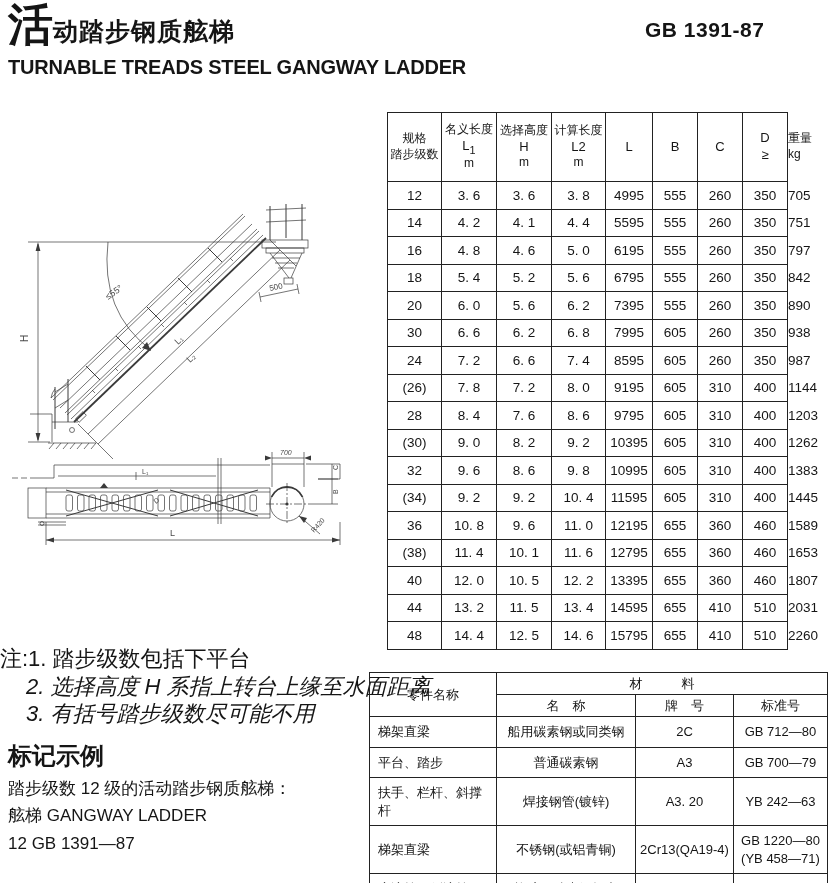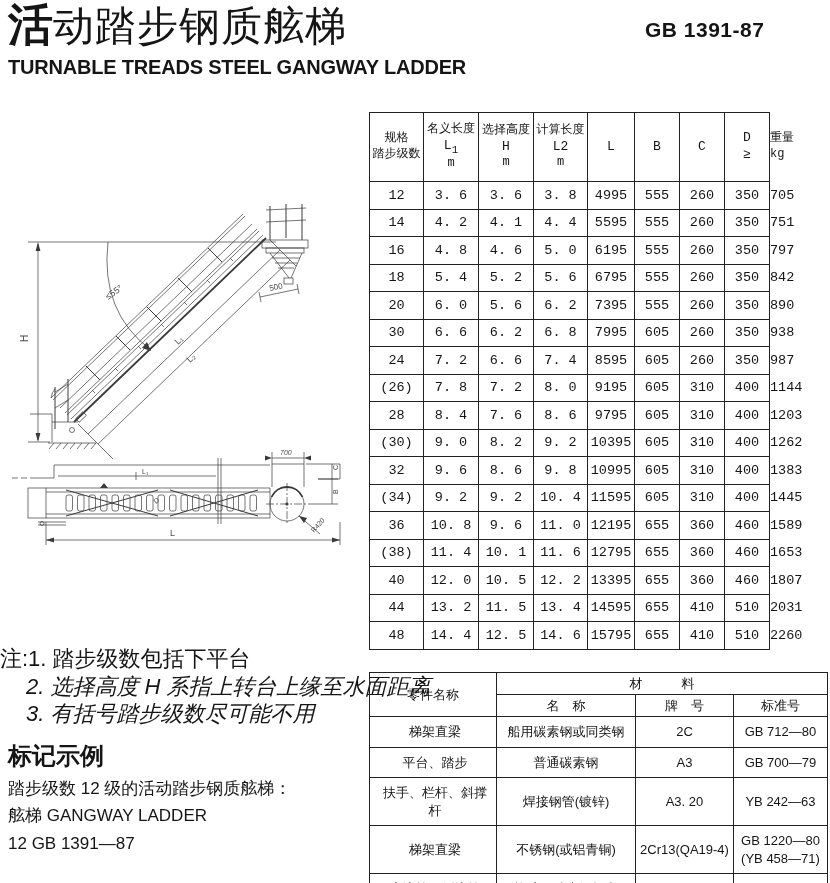--- a/index.html
+++ b/index.html
@@ -6,47 +6,47 @@
   body{
     width:830px;height:883px;background:#ffffff;position:relative;
     font-family:"Liberation Sans","DejaVu Sans",sans-serif;color:#151515;
     -webkit-font-smoothing:antialiased;
   }
   .page{position:absolute;inset:0;overflow:hidden;}
 
   
   .title-cn{position:absolute;left:8px;top:2px;white-space:nowrap;}
   .title-cn .t-big{font-size:45px;font-weight:800;line-height:1;}
-  .title-cn .t-rest{font-size:41px;font-weight:400;line-height:1;letter-spacing:1px;}
+  .title-cn .t-rest{font-size:25px;font-weight:700;line-height:1;letter-spacing:1px;}
   .std-no{position:absolute;left:645px;top:18px;font-size:21px;font-weight:700;letter-spacing:.5px;}
   .title-en{position:absolute;left:8px;top:56px;font-size:20px;font-weight:700;letter-spacing:-0.2px;}
 
   
   .diagram{position:absolute;left:8px;top:182px;width:350px;height:398px;}
   .diagram line,.diagram path,.diagram rect,.diagram circle,.diagram polyline{
     stroke:#3a3a3a;fill:none;stroke-width:.7;}
   .diagram .bold{stroke-width:1.8;}
   .diagram .med{stroke-width:1;}
   .diagram .fillme{fill:#3a3a3a;stroke:none;}
   .diagram text{fill:#4a4a4a;stroke:none;font-family:"Liberation Sans",sans-serif;}
 
   
   table{border-collapse:collapse;table-layout:fixed;}
   td{border:1px solid #222;text-align:center;vertical-align:middle;}
-  .spec{position:absolute;left:369px;top:112px;width:395px;font-family:Liberation Mono, monospace;}
+  .spec{position:absolute;left:387px;top:112px;width:395px;}
   .spec thead td{height:68px;font-size:12px;line-height:1.3;padding:0;white-space:nowrap;overflow:visible;}
   .spec thead .sym{font-size:13px;}
   .spec tbody td{height:26.5px;font-size:13.5px;padding:0;}
 
   
   .materials{position:absolute;left:369px;top:672px;width:459px;}
   .materials td{font-size:13px;}
   .materials .hrow td{height:21px;padding:0;}
   .materials tbody td{padding:6px 4px;white-space:pre-line;line-height:1.35;}
-  .materials tbody td:first-child{text-align:center;padding-left:8px;}
+  .materials tbody td:first-child{text-align:left;padding-left:8px;}
 
   
   .notes{position:absolute;left:0;top:645px;font-size:22px;line-height:27.5px;white-space:nowrap;}
   .notes .ind{padding-left:26px;font-style:italic;}
   .marking{position:absolute;left:8px;top:742px;font-size:17px;line-height:27.5px;white-space:nowrap;}
   .marking .mk-head{font-size:24px;font-weight:700;margin-bottom:5px;}
 </style>
 </head>
 <body>
 

